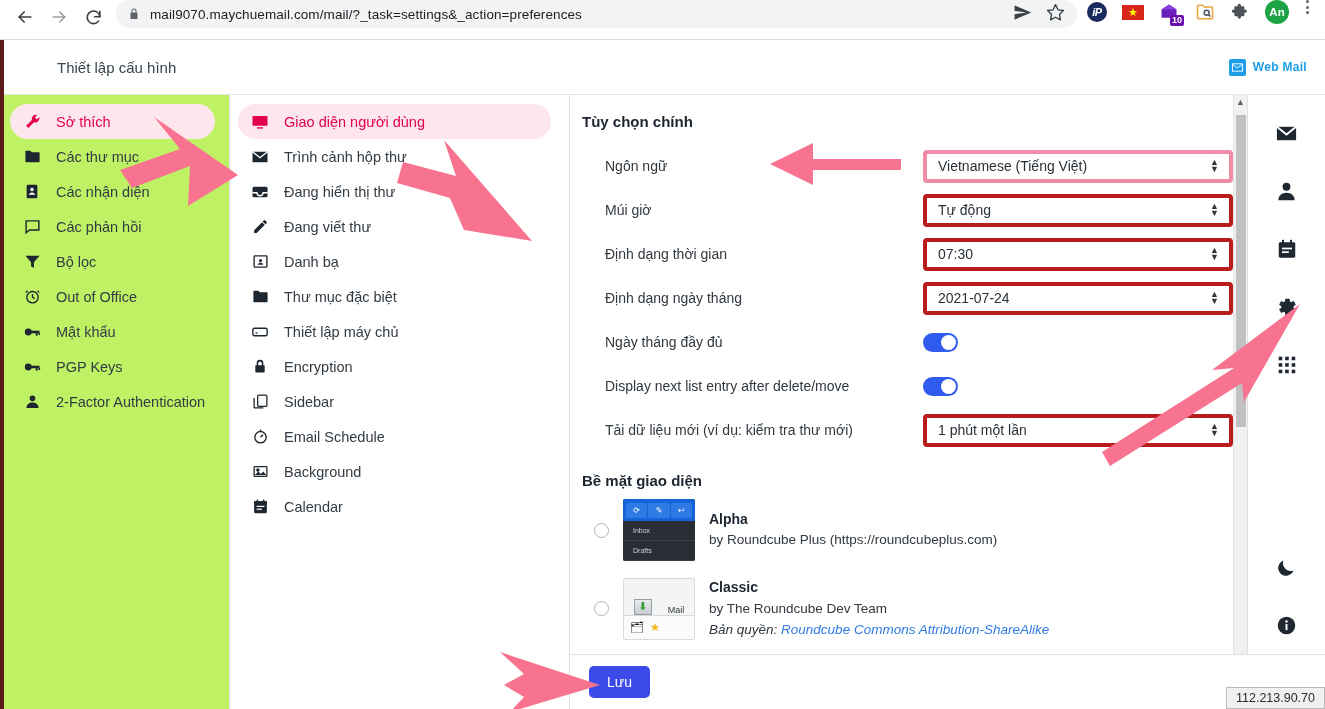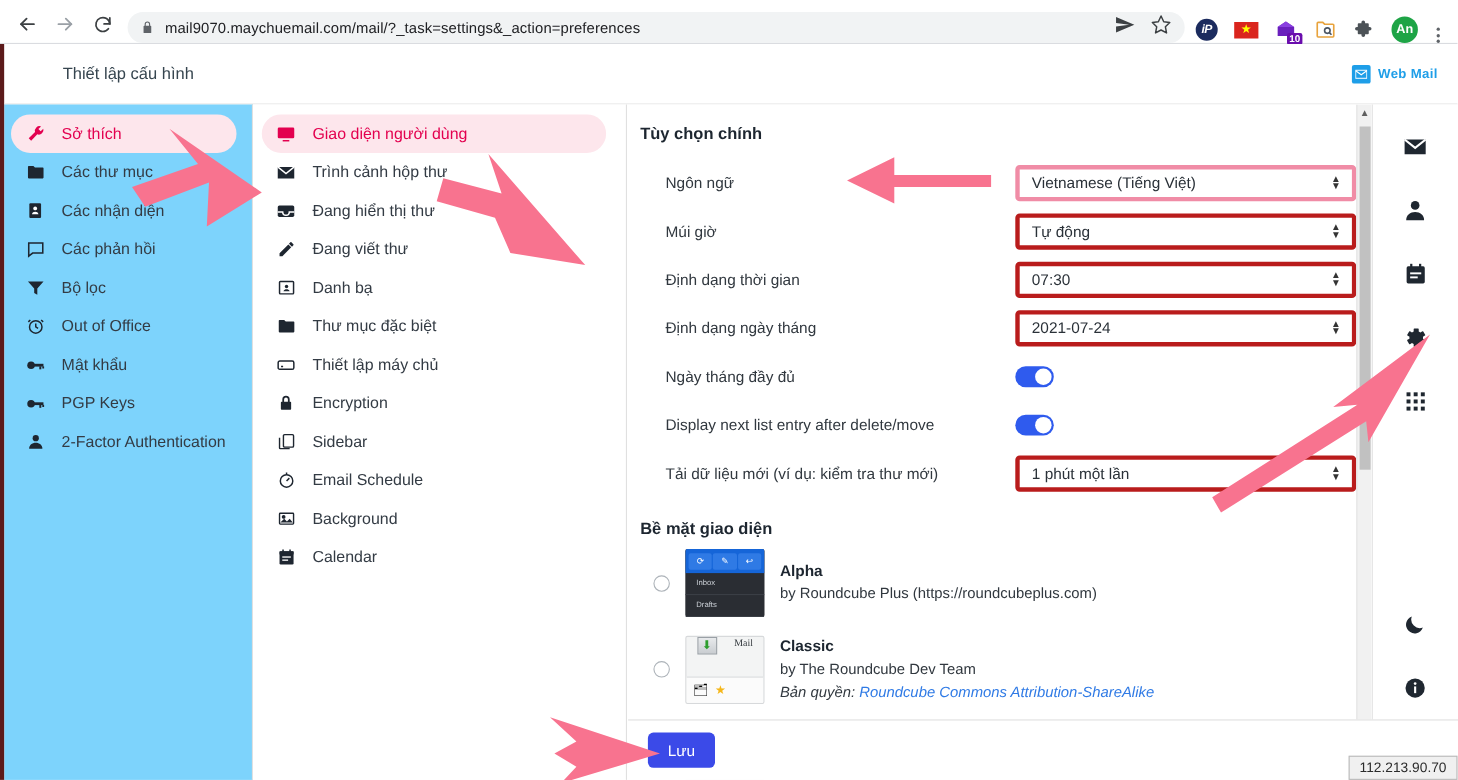--- a/index.html
+++ b/index.html
@@ -8,21 +8,21 @@
     font-family: "Liberation Sans", sans-serif;
     background: #ffffff;
     overflow: hidden;
   }
 
   
   .browser-bar {
     position: absolute; top: 0; left: 0;
     width: 1325px; height: 40px;
     background: #ffffff;
-    display: flex; align-items: flex-end;
+    display: flex; align-items: flex-start;
     border-bottom: 1px solid #dadce0;
   }
   .nav-btn {
     width: 34px; height: 34px;
     display: flex; align-items: center; justify-content: center;
     color: #202124; flex: none;
     border-radius: 50%;
   }
   .nav-btn:first-child { margin-left: 8px; }
   .omnibox {
@@ -103,21 +103,21 @@
     display: flex;
     height: 614px;
     width: 100%;
     position: relative;
   }
 
   .col-settings {
     width: 226px; flex: none;
     border-right: 1px solid #e0e0e0;
     padding-top: 9px;
-    background: #7dd3fc;
+    background: #bef264;
   }
   .col-sections {
     width: 340px; flex: none;
     border-right: 1px solid #e0e0e0;
     padding-top: 9px;
     background: #fff;
   }
   .col-content {
     flex: 1 1 auto;
     position: relative;
@@ -207,21 +207,21 @@
   }
   .thumb-alpha { background: #2a2d33; }
   .thumb-alpha .bar { height: 22px; background: #1565d8; display: flex; align-items: center; gap: 1px; padding: 0 3px; }
   .thumb-alpha .bar span {
     flex: 1; height: 15px; background: #2f7ae5; border-radius: 2px;
     display: flex; align-items: center; justify-content: center;
     color: #fff; font-size: 8px;
   }
   .thumb-alpha .r { height: 20px; display: flex; align-items: center; gap: 4px; padding-left: 10px; color: #cdd2d8; font-size: 7px; border-bottom: 1px solid #3a3e45;}
   .thumb-classic { background: #f3f4f4; border: 1px solid #d7d9db; display: flex; flex-direction: column; }
-  .thumb-classic .top { flex: 1; display: flex; align-items: flex-start; justify-content: center; gap: 16px; font-size: 9px; color: #33383d; font-family: Liberation Serif, serif; }
+  .thumb-classic .top { flex: 1; display: flex; align-items: flex-end; justify-content: center; gap: 16px; font-size: 9px; color: #33383d; }
   .thumb-classic .dl { width: 18px; height: 16px; background: linear-gradient(#e8eaec,#c9cdd1); border: 1px solid #9aa0a6; position: relative; }
   .thumb-classic .dl::after { content: '⬇'; position: absolute; inset: 0; color: #2e9e2e; font-size: 11px; display: flex; align-items: center; justify-content: center; }
   .thumb-classic .bot { height: 24px; border-top: 1px solid #d7d9db; background: #fbfbfb; display: flex; align-items: center; gap: 6px; padding-left: 6px; font-size: 11px; }
   .thumb-droid { background: #f3f4f6; }
   .thumb-droid .pbar { height: 14px; background: #5b22c8; }
   .thumb-droid .t2 { height: 22px; display: flex; align-items: center; gap: 2px; padding: 0 2px; }
   .thumb-droid .t2 span { flex: 1; height: 16px; background: #fff; border: 1px solid #dfe1e4; border-radius: 2px; font-size: 6px; color: #41484f; display: flex; align-items: center; justify-content: center; gap: 2px; }
   .skin-meta { font-size: 13.5px; color: #31383f; line-height: 1.55; }
   .skin-name { font-weight: bold; font-size: 14px; color: #1d2630; }
   .skin-lic { font-style: italic; }

